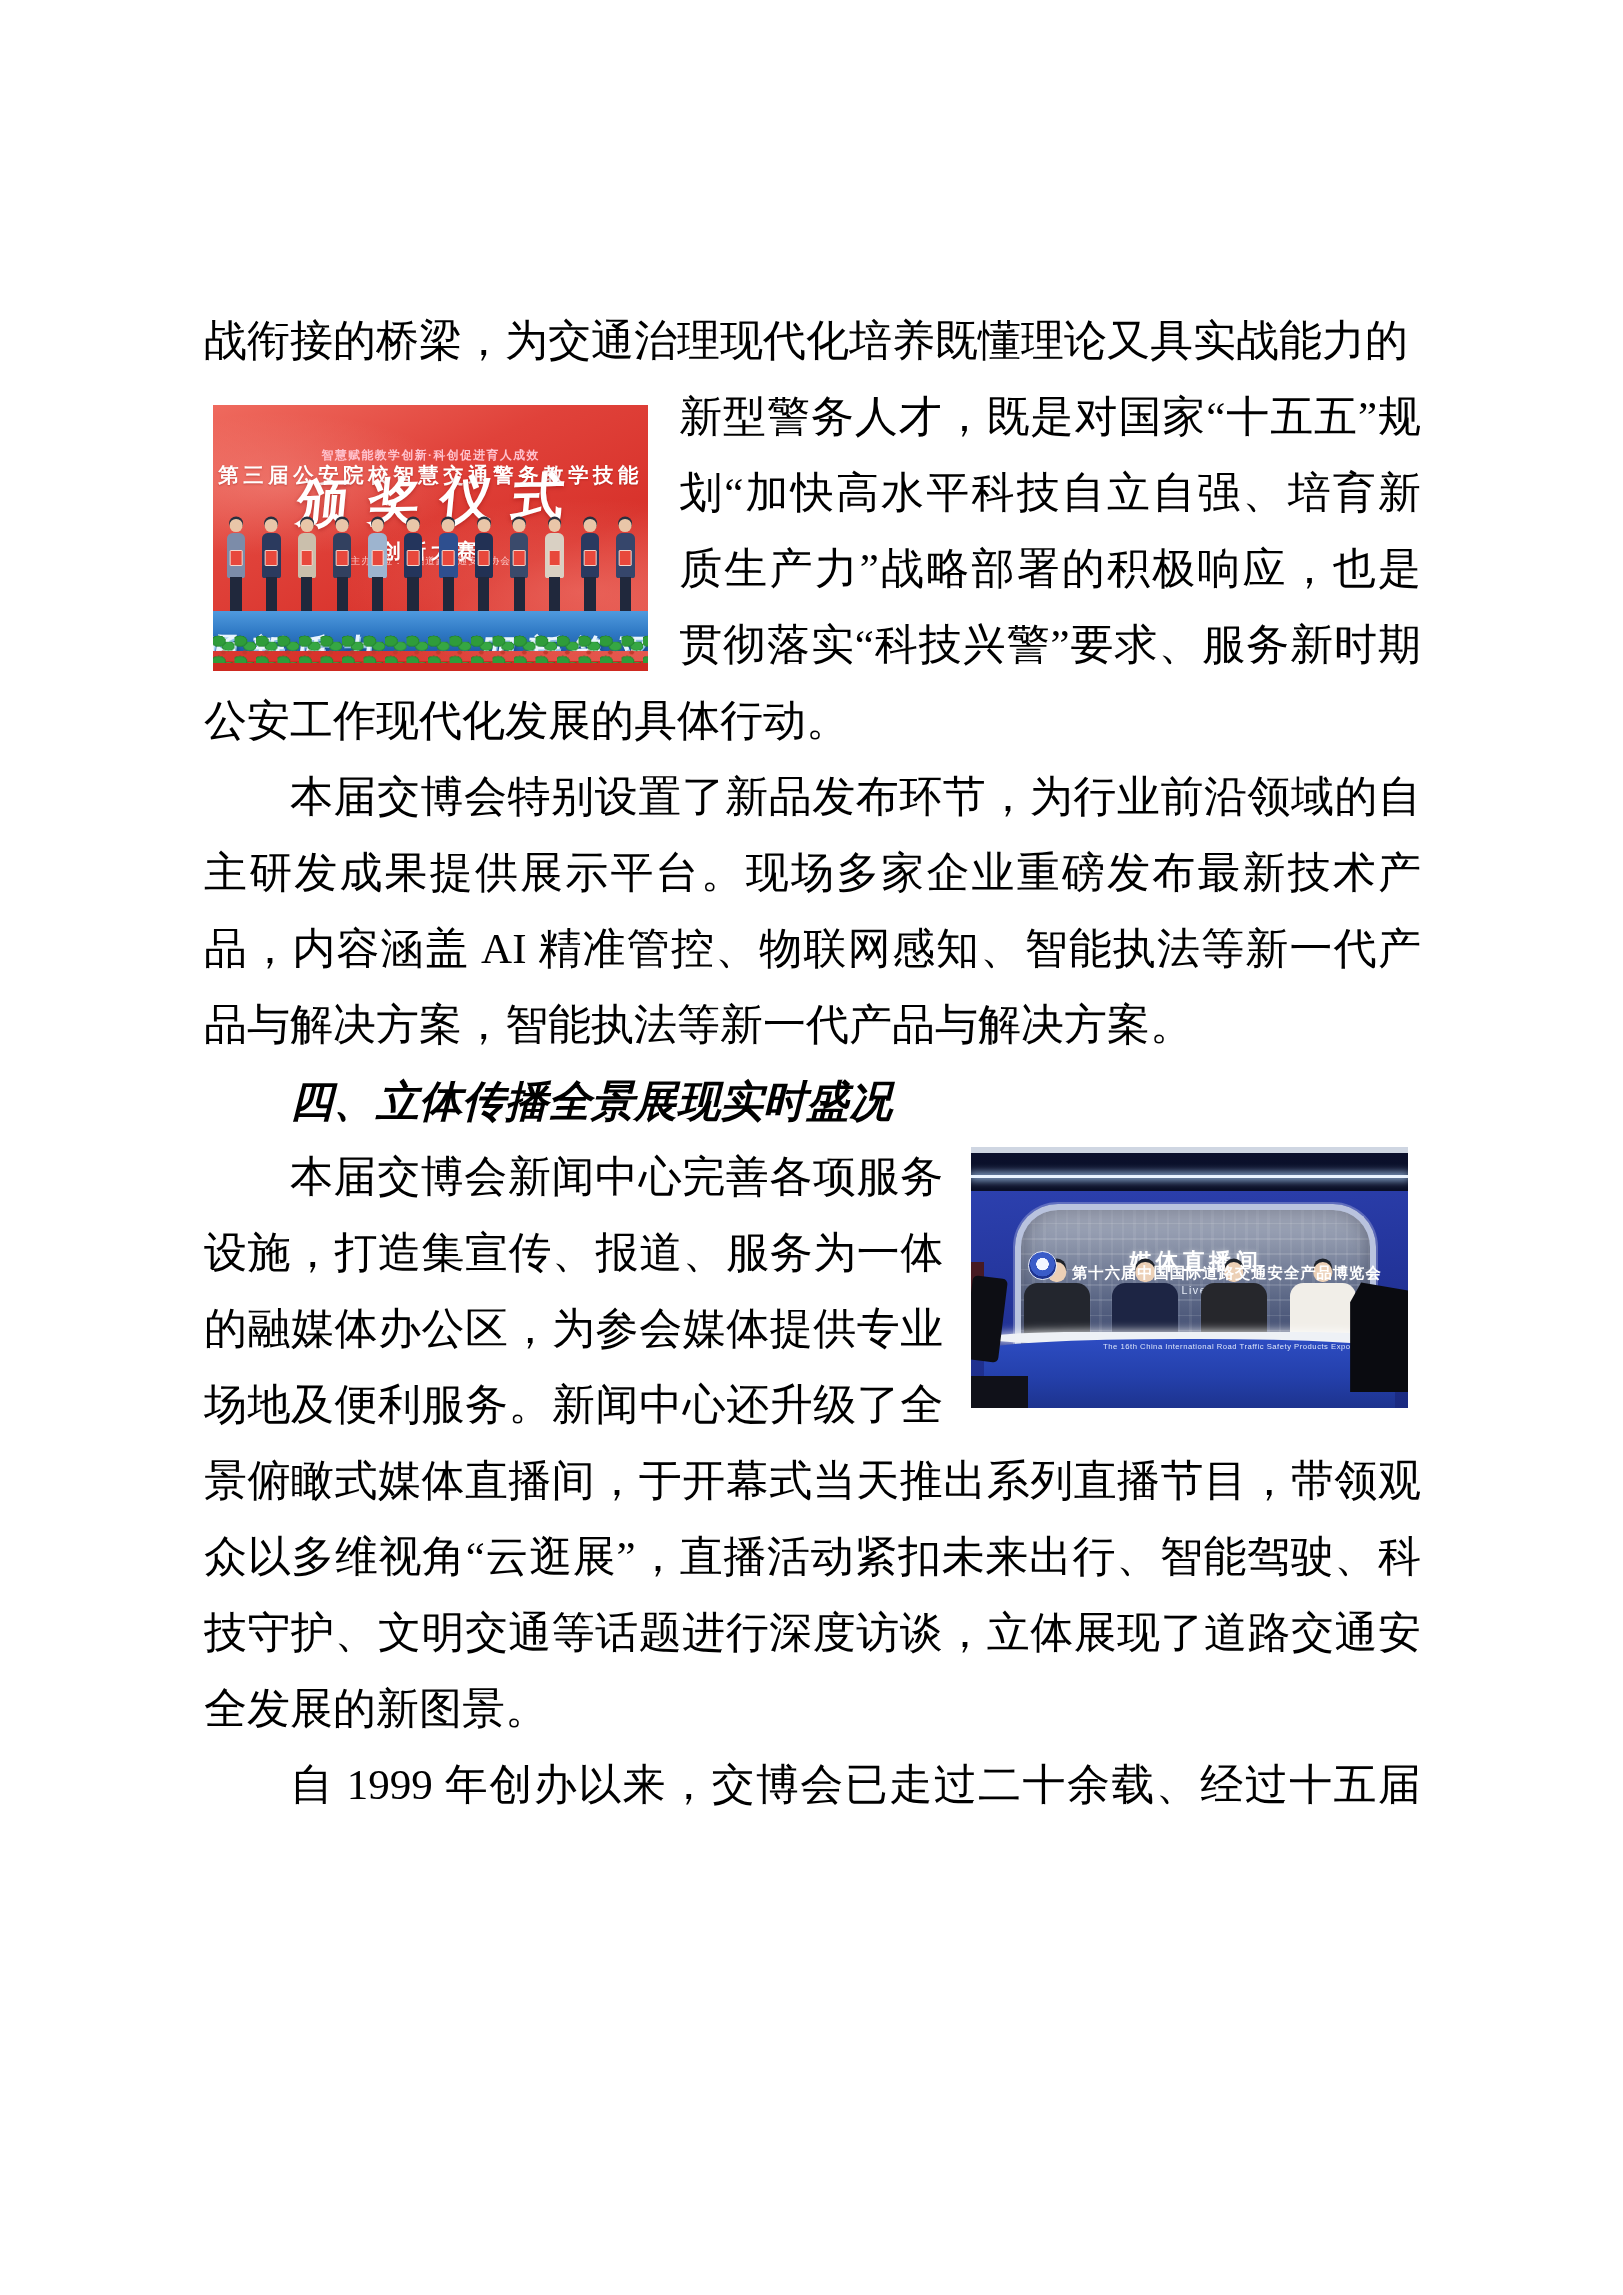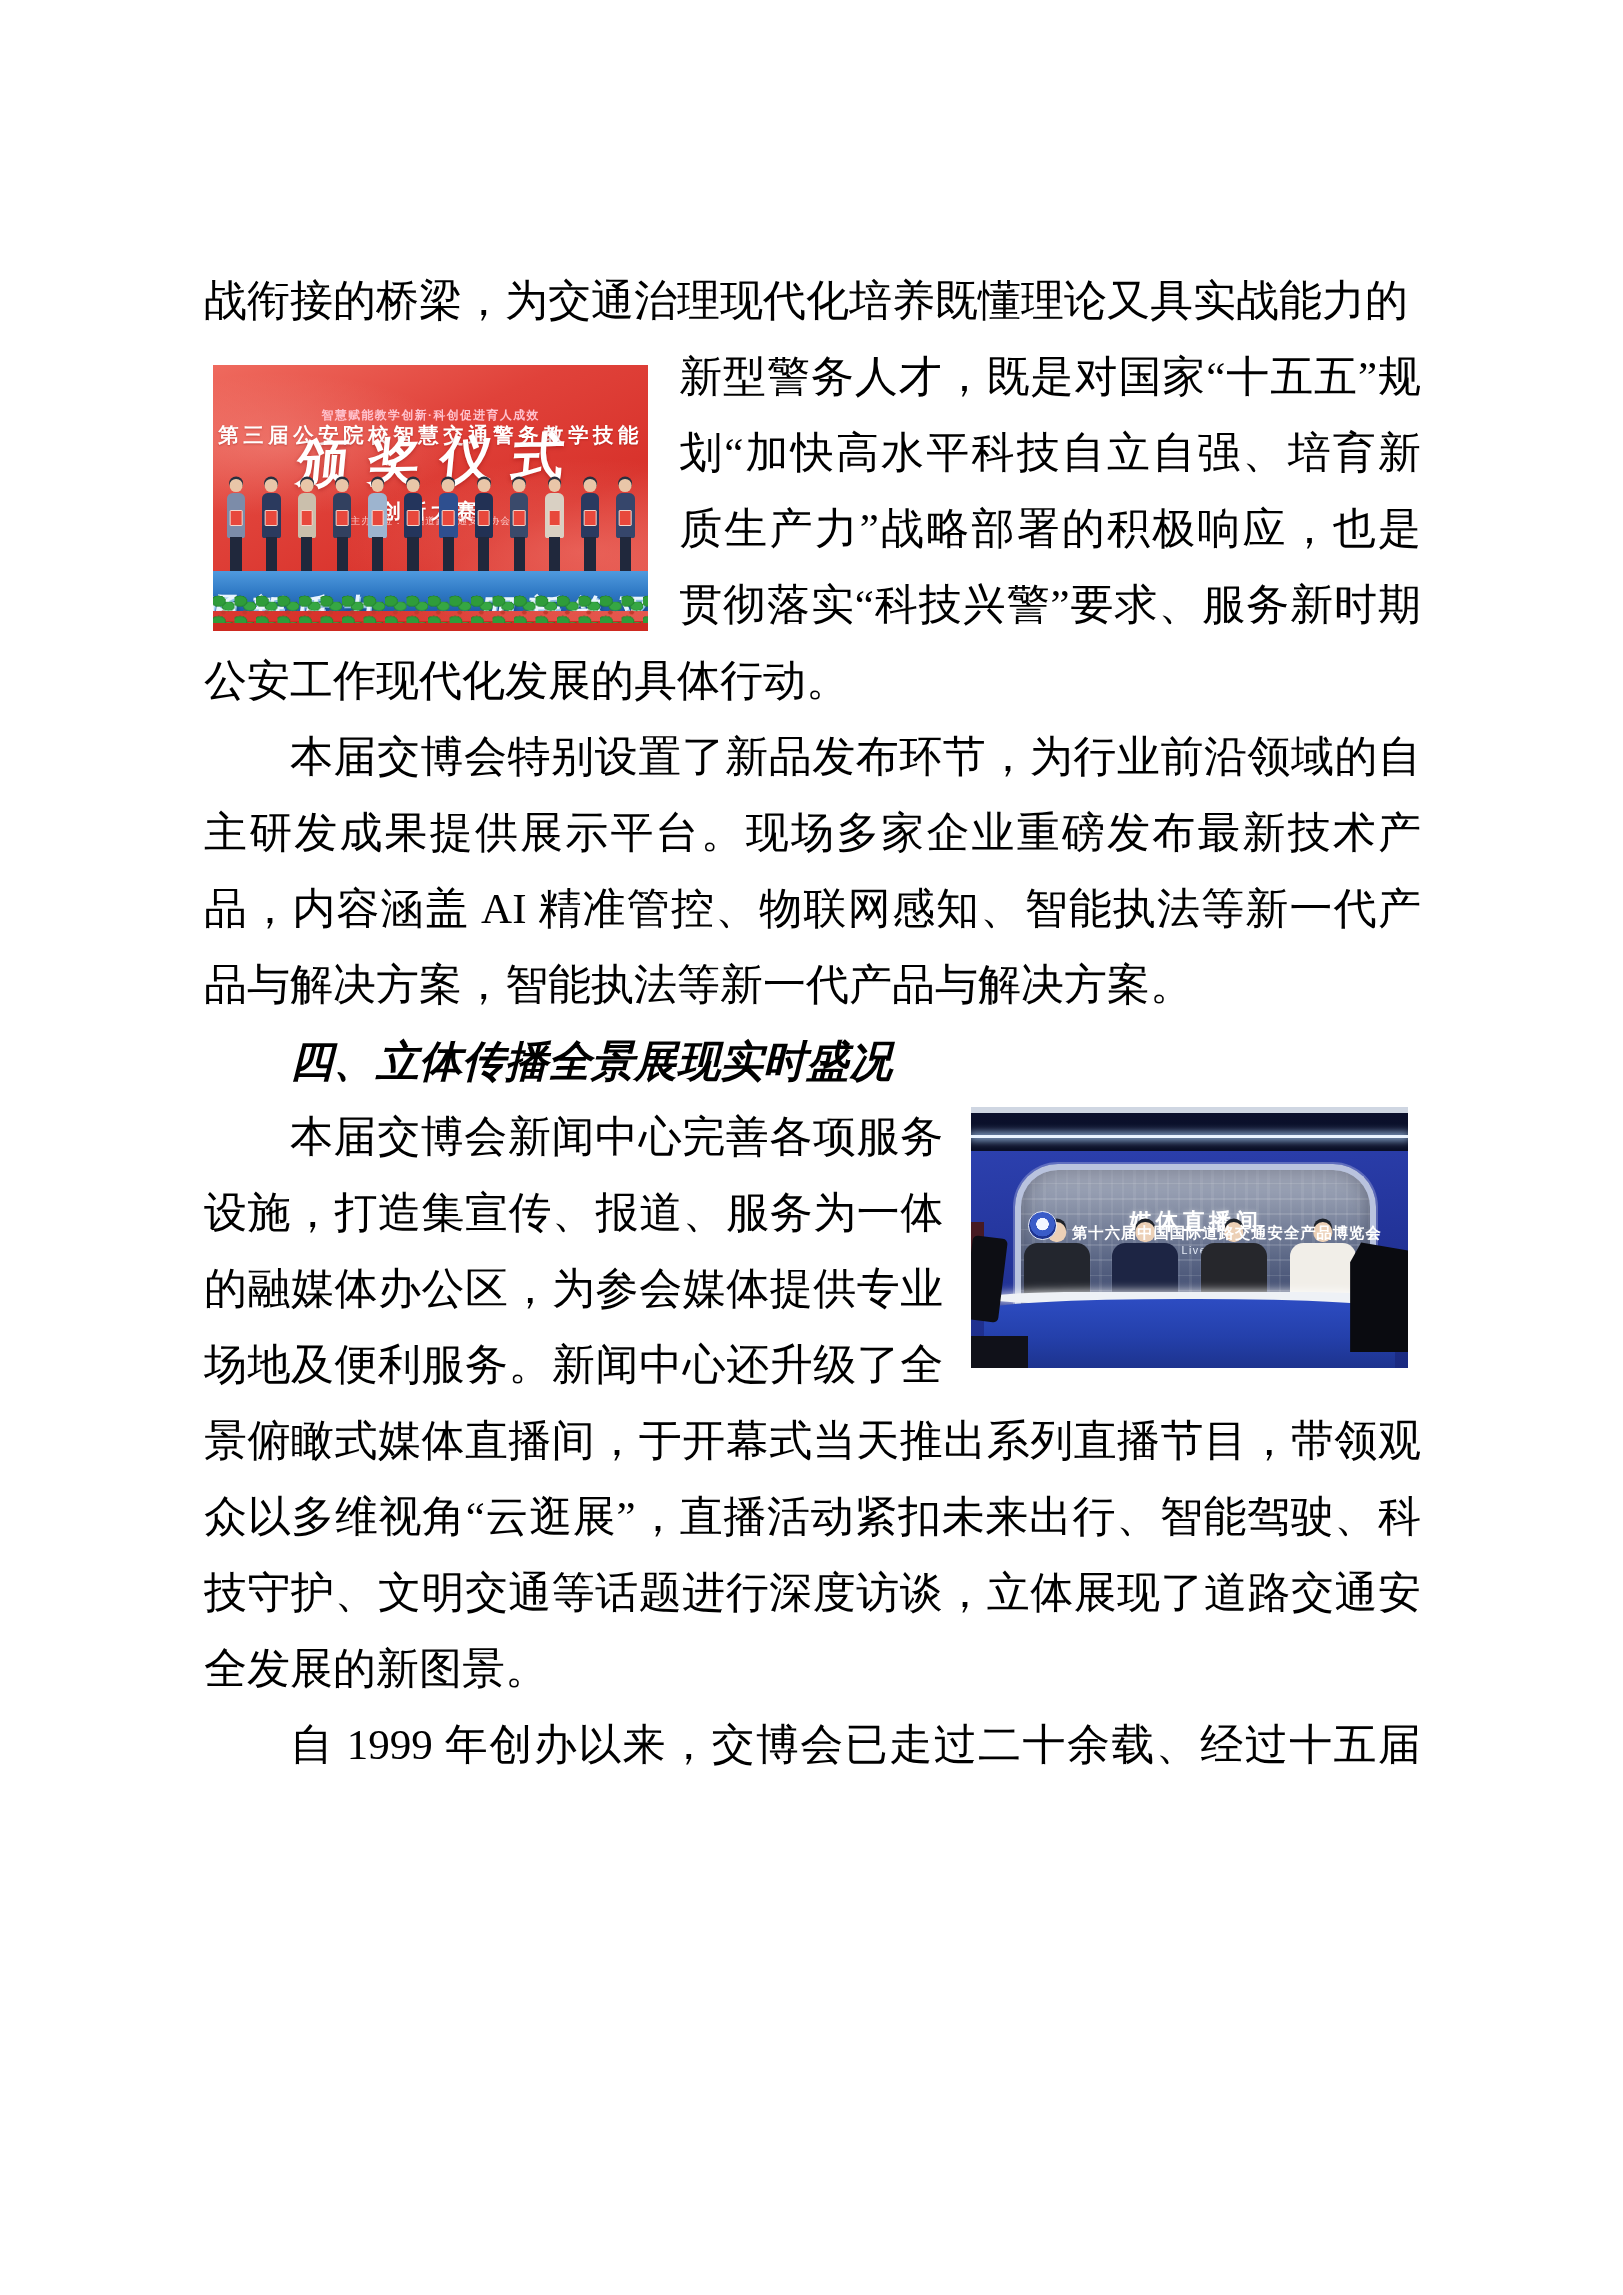--- a/index.html
+++ b/index.html
@@ -1,19 +1,20 @@
 <!DOCTYPE html>
 <html style="font-size:8.2px"><head>
 <meta charset="utf-8">
 <style>
   html,body { margin:0; padding:0; background:#ffffff; }
   .page {
     position:relative; width:1623px; height:1795px; background:#ffffff;
     font-family:"Liberation Serif","DejaVu Serif",serif; color:#000;
     overflow:hidden;
+    margin-top:40px;
   }
   .content {
     position:absolute; left:204px; top:0; width:1217px; padding-top:263px;
     font-size:43px; line-height:76px; text-align:justify;
   }
   .block { text-indent:0; }
   .indent { text-indent:2em; }
   .heading {
     font-family:"Liberation Sans","DejaVu Sans",sans-serif;
     font-weight:700; text-indent:2em;font-style:italic;
@@ -291,20 +292,21 @@
           <span class="anchor">
               <span class="shoulders"></span>
             </span>
         </span>
         <span class="desk">
           <span class="desk-top"></span>
           <span class="desk-front"></span>
         </span>
         <span class="expo-logo"></span>
         <span class="desk-cn">第十六届中国国际道路交通安全产品博览会</span>
+        <span class="desk-en">The 16th China International Road Traffic Safety Products Expo</span>
         <span class="teleprompter"></span>
         <span class="camera-left"></span>
         <span class="camera-left-low"></span>
       </span>
       <span>本届交博会新闻中心完善各项服务设施，打造集宣传、报道、服务为一体的融媒体办公区，为参会媒体提供专业场地及便利服务。新闻中心还升级了全景俯瞰式媒体直播间，于开幕式当天推出系列直播节目，带领观众以多维视角“云逛展”，直播活动紧扣未来出行、智能驾驶、科技守护、文明交通等话题进行深度访谈，立体展现了道路交通安全发展的新图景。</span>
     </div>
 
     <div class="block indent">
       <span>自 1999 年创办以来，交博会已走过二十余载、经过十五届的深耕打磨，现已成为道路交通安全和智能交通领域规模领先、影响力突出的行业盛会。站在 “十五五” 开局起步的新起点，交博会将持续发挥 “政产学研用” 协同平台作用，推动科技创</span>
     </div>

